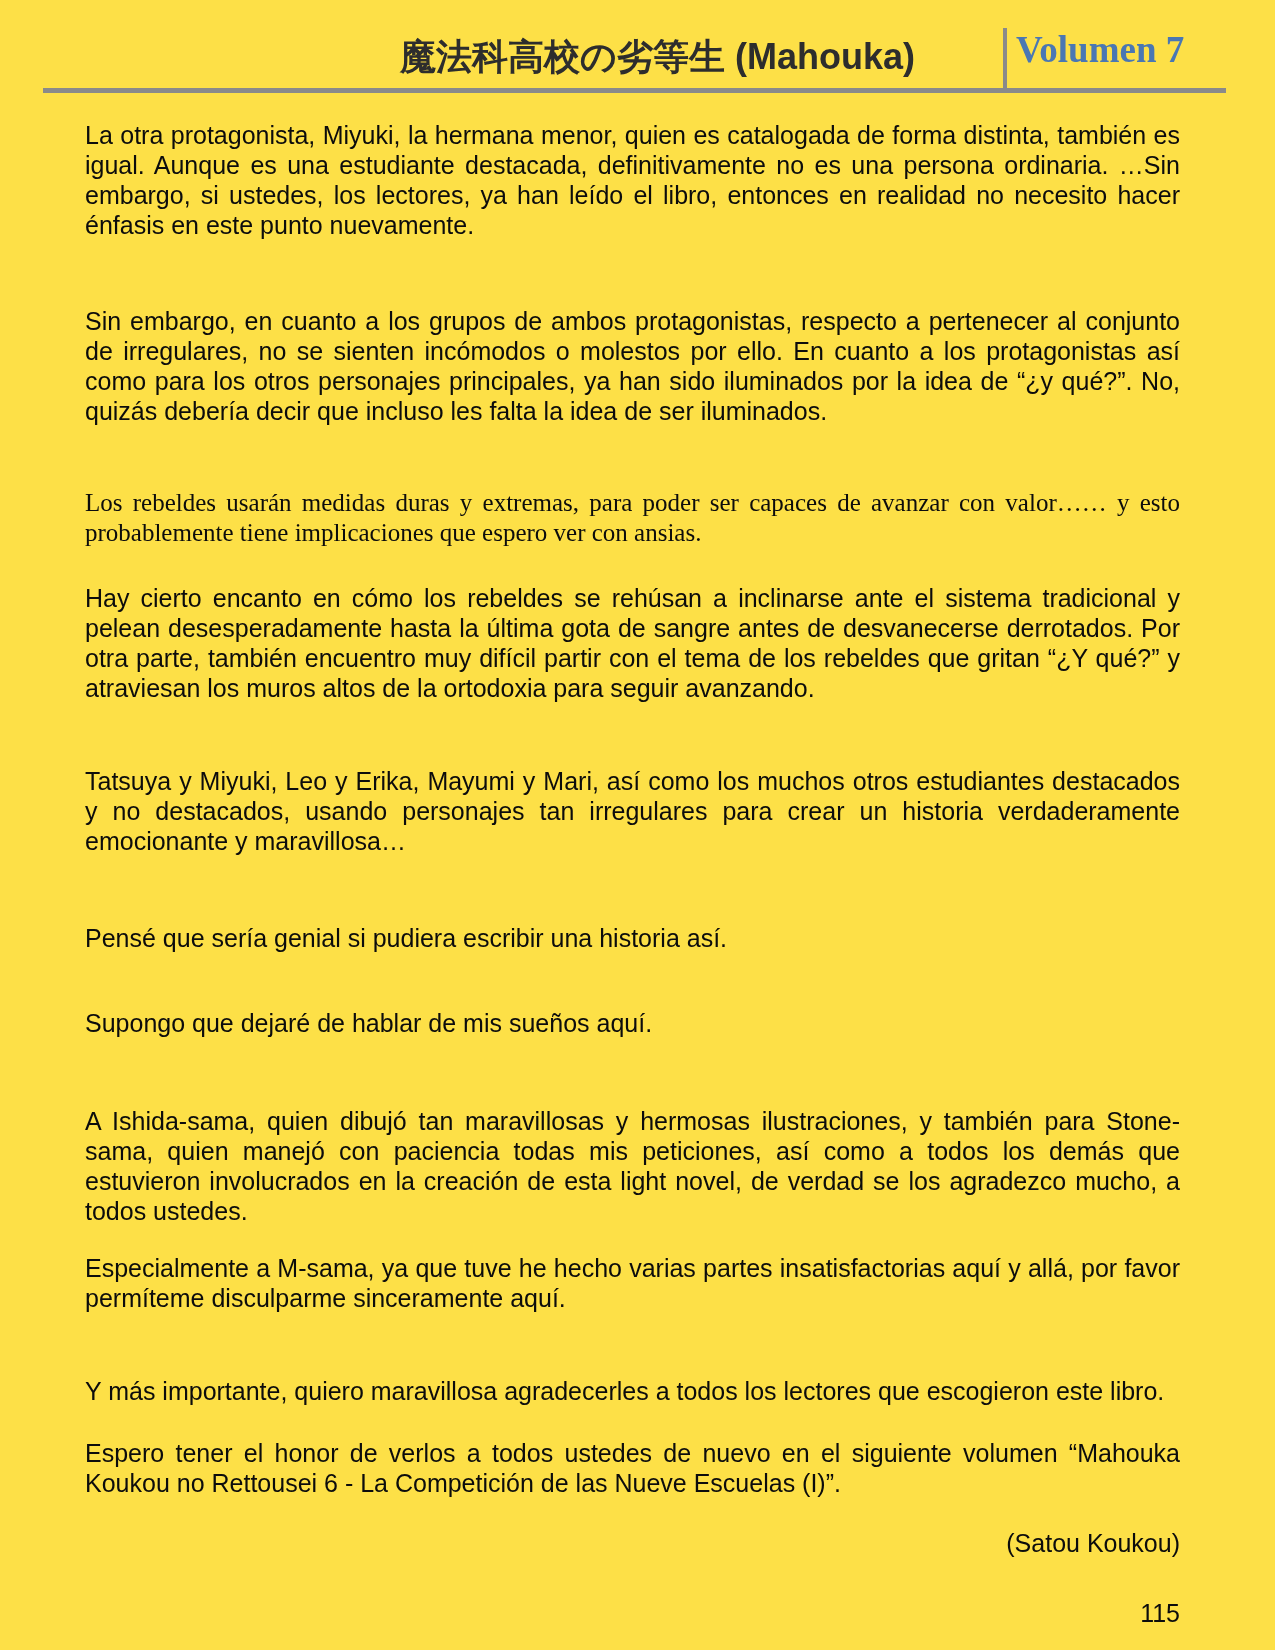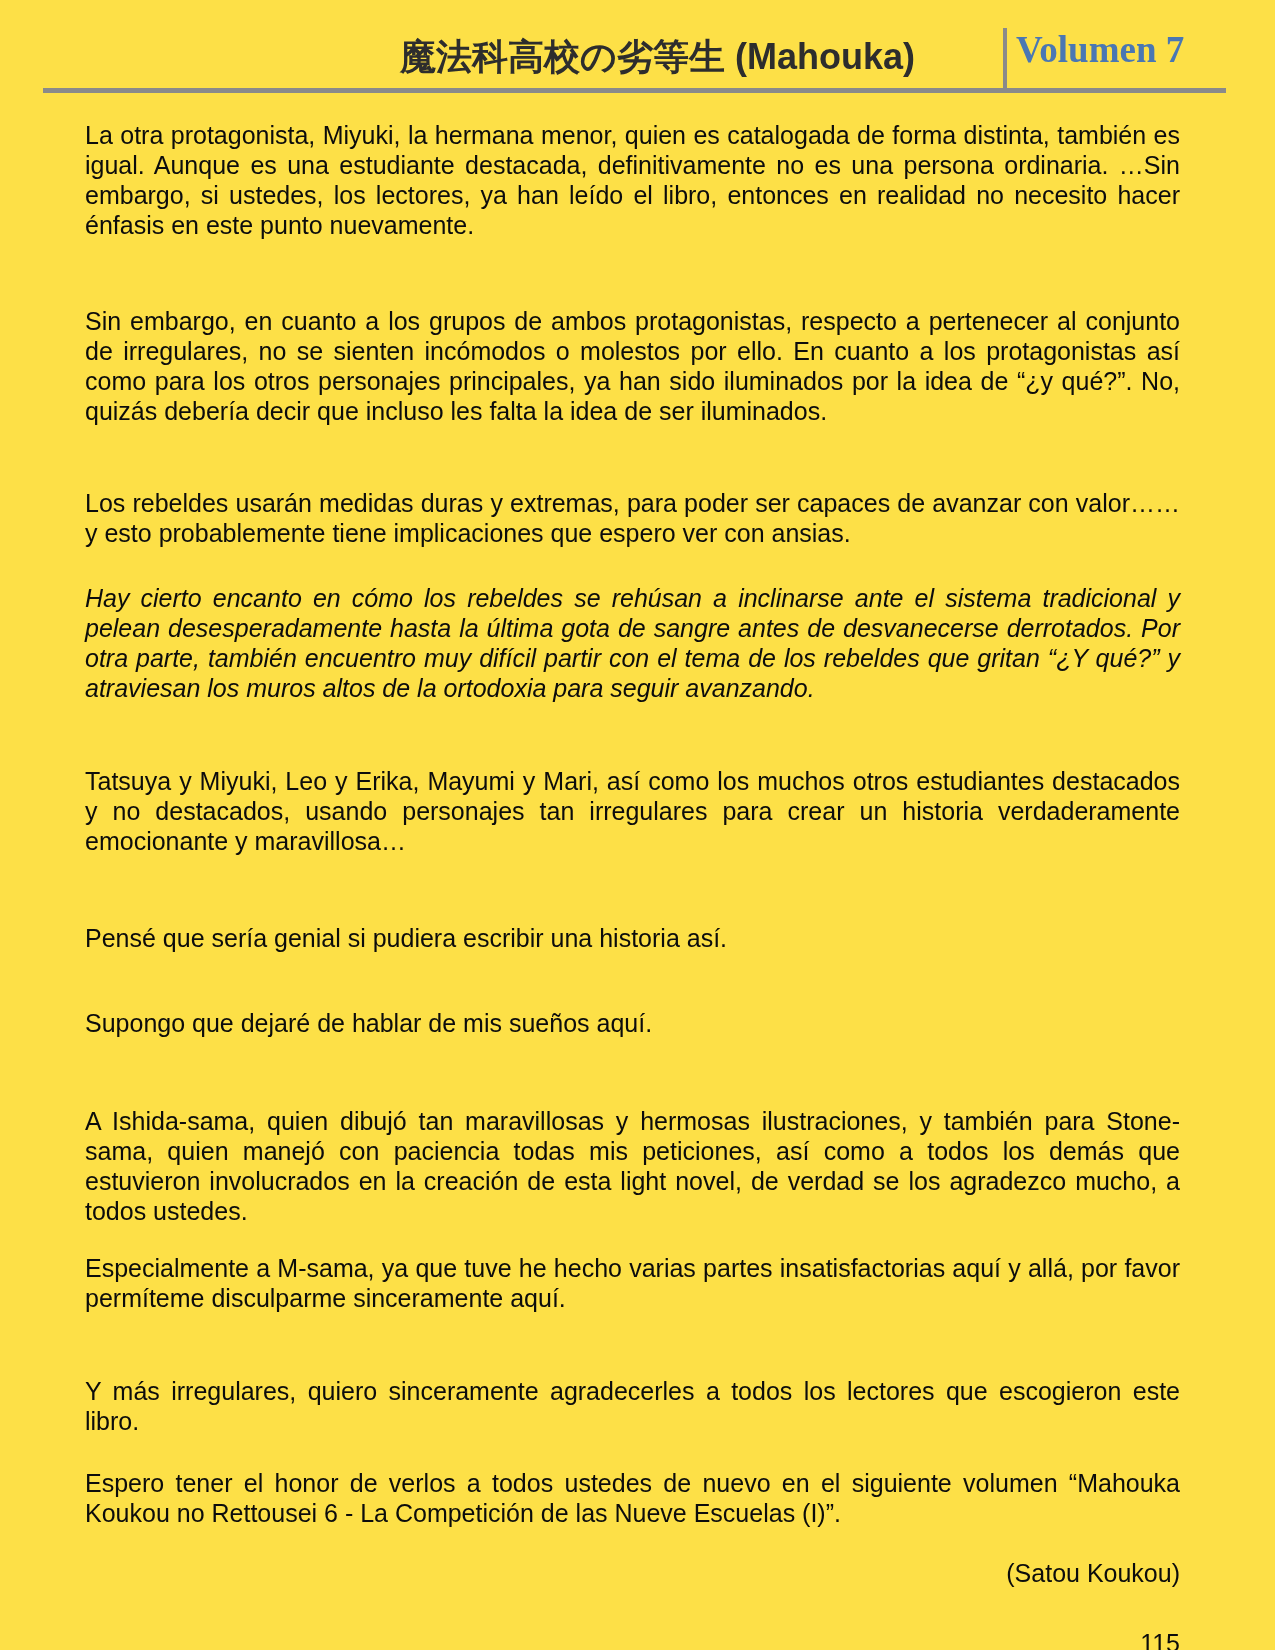--- a/index.html
+++ b/index.html
@@ -65,22 +65,22 @@
     font-size: 25px;
     line-height: 30px;
     color: #0c0c0c;
   }
   .doc-body p {
     margin: 0;
     text-align: justify;
   }
   .p1  { margin-bottom: 66px !important; }
   .p2  { margin-bottom: 62px !important; }
-  .p3  { margin-bottom: 35px !important; }
-  .p4  { margin-bottom: 63px !important; font-style: italic; }
+  .p3  { margin-bottom: 35px !important; font-family: Liberation Serif, serif; }
+  .p4  { margin-bottom: 63px !important; }
   .p5  { margin-bottom: 67px !important; }
   .p6  { margin-bottom: 55px !important; }
   .p7  { margin-bottom: 68px !important; }
   .p8  { margin-bottom: 27px !important; }
   .p9  { margin-bottom: 63px !important; }
   .p10 { margin-bottom: 32px !important; }
   .p11 { margin-bottom: 30px !important; }
   .signature {
     text-align: right !important;
     margin-bottom: 40px !important;
@@ -105,21 +105,21 @@
   <div class="doc-body">
     <p class="p1">La otra protagonista, Miyuki, la hermana menor, quien es catalogada de forma distinta, también es igual. Aunque es una estudiante destacada, definitivamente no es una persona ordinaria. …Sin embargo, si ustedes, los lectores, ya han leído el libro, entonces en realidad no necesito hacer énfasis en este punto nuevamente.</p>
     <p class="p2">Sin embargo, en cuanto a los grupos de ambos protagonistas, respecto a pertenecer al conjunto de irregulares, no se sienten incómodos o molestos por ello. En cuanto a los protagonistas así como para los otros personajes principales, ya han sido iluminados por la idea de “¿y qué?”. No, quizás debería decir que incluso les falta la idea de ser iluminados.</p>
     <p class="p3">Los rebeldes usarán medidas duras y extremas, para poder ser capaces de avanzar con valor…… y esto probablemente tiene implicaciones que espero ver con ansias.</p>
     <p class="p4">Hay cierto encanto en cómo los rebeldes se rehúsan a inclinarse ante el sistema tradicional y pelean desesperadamente hasta la última gota de sangre antes de desvanecerse derrotados. Por otra parte, también encuentro muy difícil partir con el tema de los rebeldes que gritan “¿Y qué?” y atraviesan los muros altos de la ortodoxia para seguir avanzando.</p>
     <p class="p5">Tatsuya y Miyuki, Leo y Erika, Mayumi y Mari, así como los muchos otros estudiantes destacados y no destacados, usando personajes tan irregulares para crear un historia verdaderamente emocionante y maravillosa…</p>
     <p class="p6">Pensé que sería genial si pudiera escribir una historia así.</p>
     <p class="p7">Supongo que dejaré de hablar de mis sueños aquí.</p>
     <p class="p8">A Ishida-sama, quien dibujó tan maravillosas y hermosas ilustraciones, y también para Stone-sama, quien manejó con paciencia todas mis peticiones, así como a todos los demás que estuvieron involucrados en la creación de esta light novel, de verdad se los agradezco mucho, a todos ustedes.</p>
     <p class="p9">Especialmente a M-sama, ya que tuve he hecho varias partes insatisfactorias aquí y allá, por favor permíteme disculparme sinceramente aquí.</p>
-    <p class="p10">Y más irregulares, quiero sinceramente agradecerles a todos los lectores que escogieron este libro.</p>
+    <p class="p10">Y más importante, quiero maravillosa agradecerles a todos los lectores que escogieron este libro.</p>
     <p class="p11">Espero tener el honor de verlos a todos ustedes de nuevo en el siguiente volumen “Mahouka Koukou no Rettousei 6 - La Competición de las Nueve Escuelas (I)”.</p>
 
     <p class="signature">(Satou Koukou)</p>
 
     <p class="page-number">115</p>
   </div>
 
 </div>
 
 </body></html>

